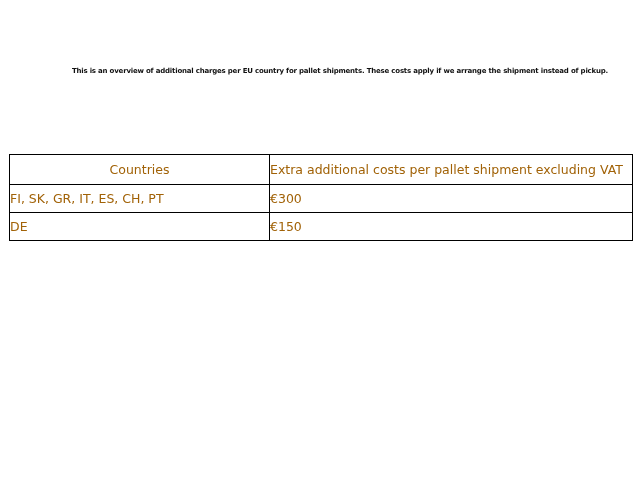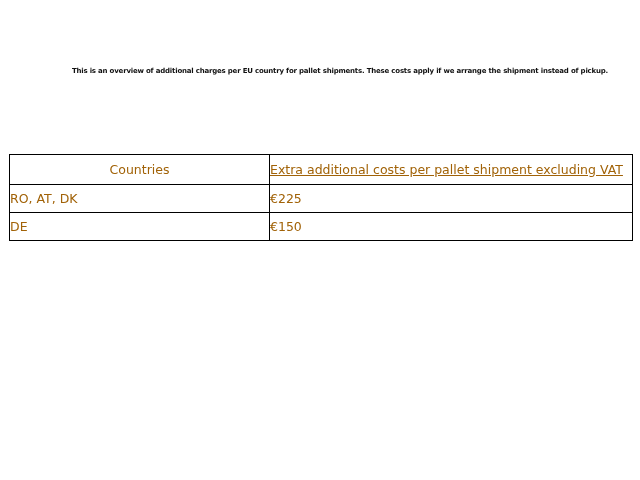--- a/index.html
+++ b/index.html
@@ -47,21 +47,21 @@
     font-weight: normal;
     white-space: nowrap;
     overflow: hidden;
     padding: 0;
   }
   table.charges thead tr { height: 30px; }
   table.charges tbody tr { height: 28px; }
   .col-countries { width: 260px; }
   .col-cost { width: 363px; }
   th.h-countries { text-align: center; }
-  th.h-cost { text-align: left; padding-left: 8px; text-decoration: underline; }
+  th.h-cost { text-align: left; padding-left: 8px; }
   td.c-countries { text-align: left; padding-left: 24px; }
   td.c-cost { text-align: left; padding-left: 37px; }
 </style>
 </head>
 <body>
 
 <div id="page">
 
   <div class="intro">This is an overview of additional charges per EU country for pallet shipments. These costs apply if we arrange the shipment instead of pickup.</div>
 
@@ -71,22 +71,22 @@
       <col class="col-cost">
     </colgroup>
     <thead>
       <tr>
         <th class="h-countries">Countries</th>
         <th class="h-cost">Extra additional costs per pallet shipment excluding VAT</th>
       </tr>
     </thead>
     <tbody>
       <tr>
-        <td class="c-countries">RO, AT, DK</td>
-        <td class="c-cost">€225</td>
+        <td class="c-countries">FI, SK, GR, IT, ES, CH, PT</td>
+        <td class="c-cost">€300</td>
       </tr>
       <tr>
         <td class="c-countries">DE</td>
         <td class="c-cost">€150</td>
       </tr>
     </tbody>
   </table>
 
 </div>
 

